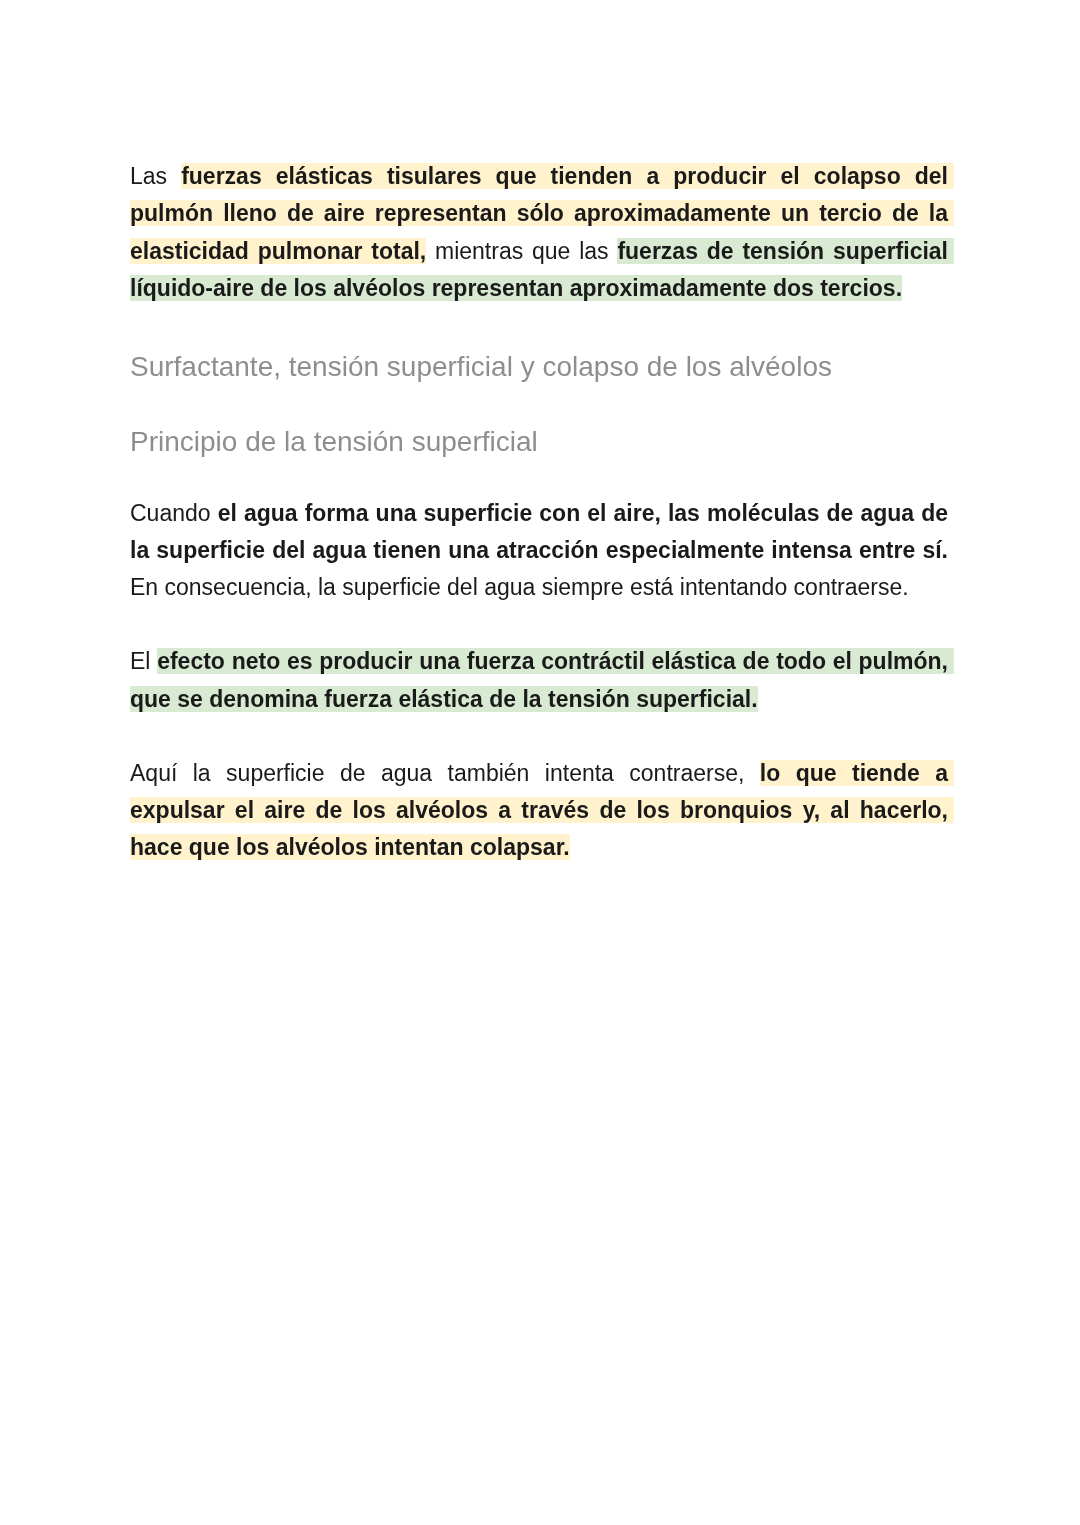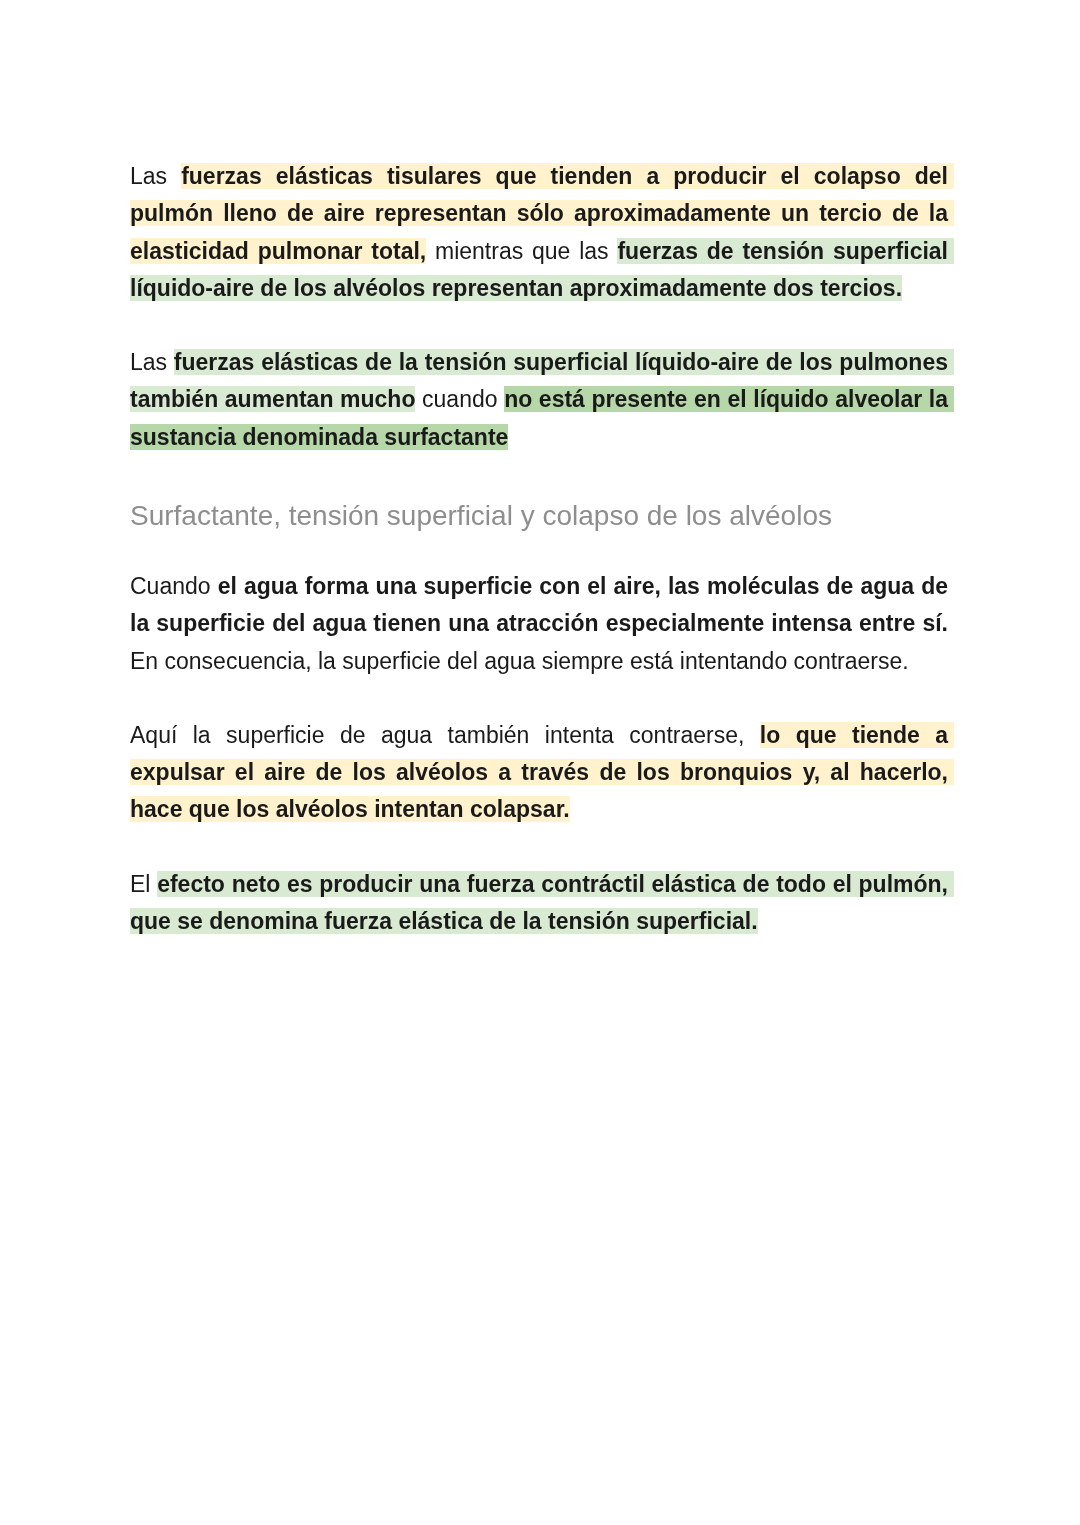--- a/index.html
+++ b/index.html
@@ -40,19 +40,19 @@
   .hl-yellow{background:var(--hl-yellow);}
   .hl-green{background:var(--hl-green);}
   .hl-green-dark{background:var(--hl-green-dark);}
 </style>
 </head>
 <body>
 
 <div class="page">
   <div class="doc">
       <p class="body"><span class="seg">Las </span><span class="seg seg-b hl-yellow">fuerzas elásticas tisulares que tienden a producir el colapso del pulmón lleno de aire representan sólo aproximadamente un tercio de la elasticidad pulmonar total,</span><span class="seg"> mientras que las </span><span class="seg seg-b hl-green">fuerzas de tensión superficial líquido-aire de los alvéolos representan aproximadamente dos tercios.</span></p>
-      <p class="body"><span class="seg">Las </span><span class="seg seg-b hl-green">fuerzas elásticas de la tensión superficial líquido-aire de los pulmones también aumentan mucho</span><span class="seg"> cuando </span><span class="seg seg-b hl-green-dark">no está presente en el líquido alveolar la sustancia denominada surfactante</span></p>
       <p class="caption"><span class="seg">Surfactante, tensión superficial y colapso de los alvéolos</span></p>
+      <p class="caption"><span class="seg">Principio de la tensión superficial</span></p>
       <p class="body"><span class="seg">Cuando </span><span class="seg seg-b">el agua forma una superficie con el aire, las moléculas de agua de la superficie del agua tienen una atracción especialmente intensa entre sí.</span><span class="seg"> En consecuencia, la superficie del agua siempre está intentando contraerse.</span></p>
+      <p class="body"><span class="seg">El </span><span class="seg seg-b hl-green">efecto neto es producir una fuerza contráctil elástica de todo el pulmón, que se denomina fuerza elástica de la tensión superficial.</span></p>
       <p class="body"><span class="seg">Aquí la superficie de agua también intenta contraerse, </span><span class="seg seg-b hl-yellow">lo que tiende a expulsar el aire de los alvéolos a través de los bronquios y, al hacerlo, hace que los alvéolos intentan colapsar.</span></p>
-      <p class="body"><span class="seg">El </span><span class="seg seg-b hl-green">efecto neto es producir una fuerza contráctil elástica de todo el pulmón, que se denomina fuerza elástica de la tensión superficial.</span></p>
     </div>
 </div>
 
 </body></html>

